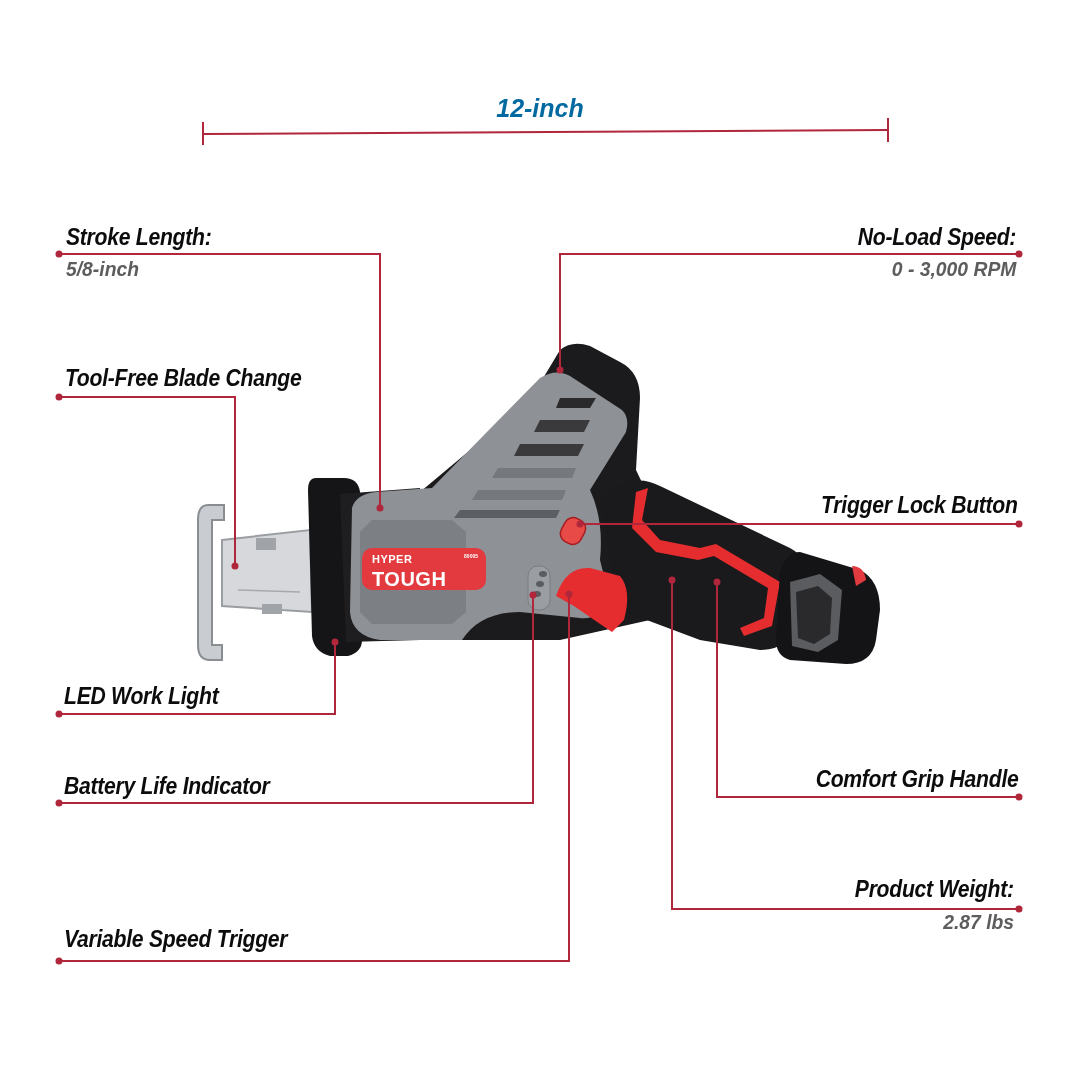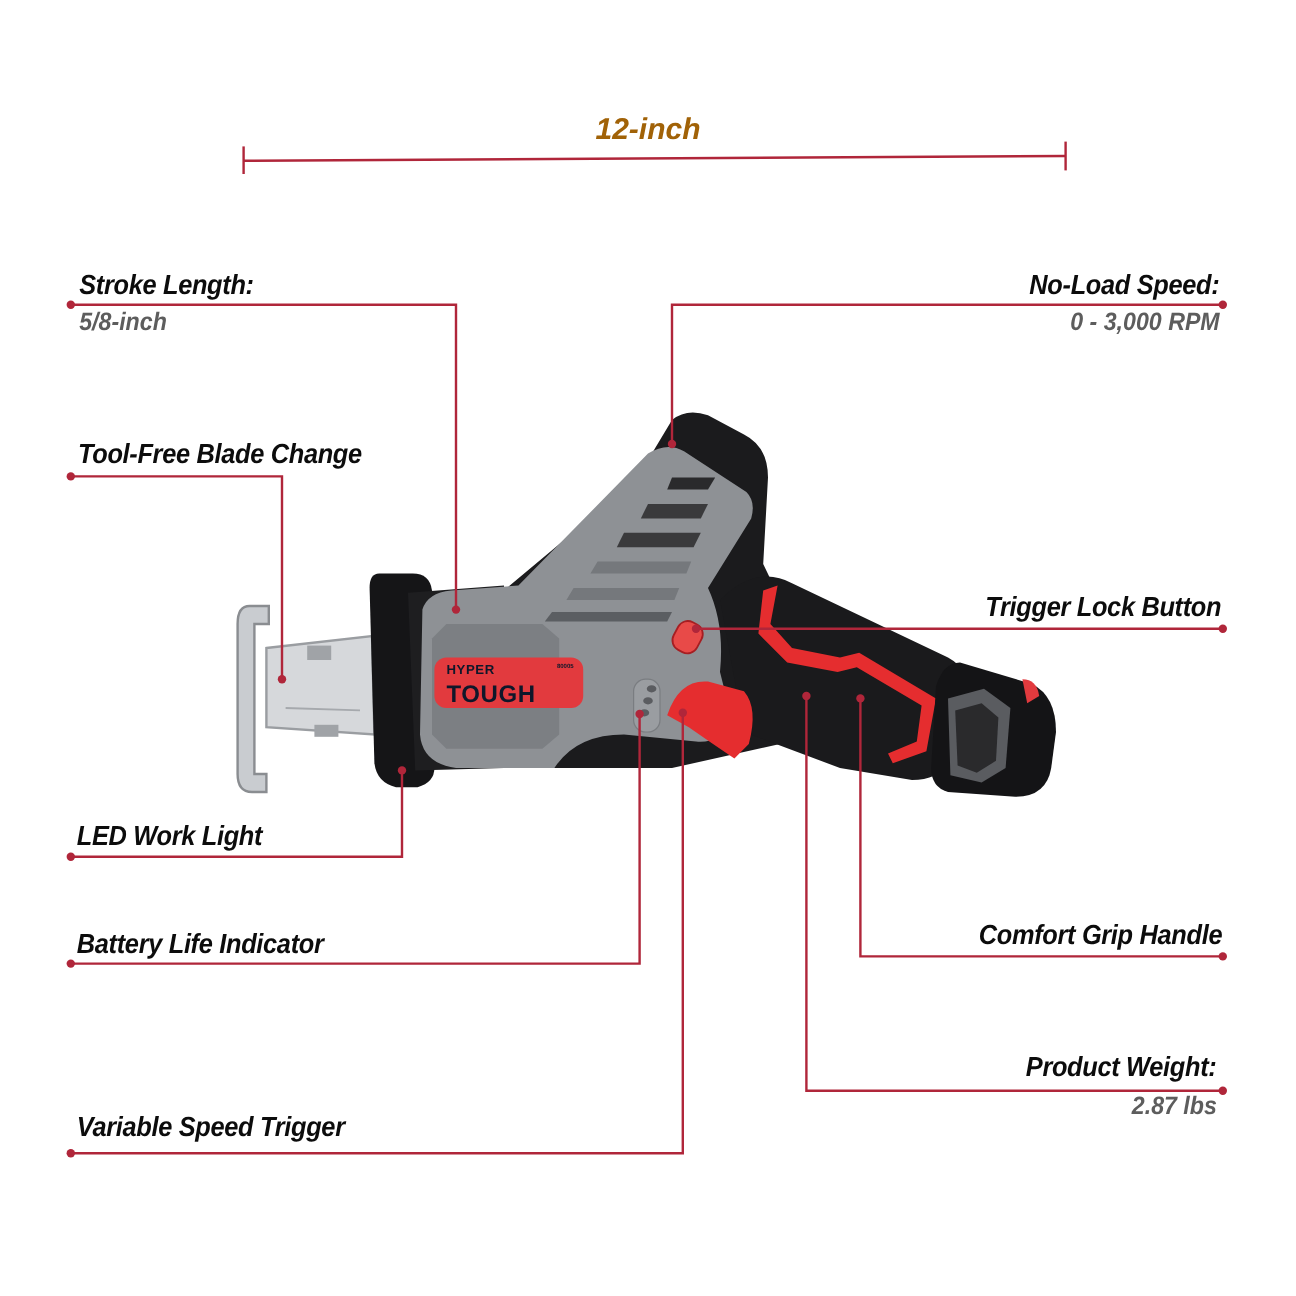--- a/index.html
+++ b/index.html
@@ -12,23 +12,23 @@
          transform:scaleX(0.92); white-space:nowrap; line-height:1; }
   .lbl.left { transform-origin:left center; }
   .lbl.right { transform-origin:right center; text-align:right; }
   .sub { position:absolute; font-family:"Liberation Sans", sans-serif; font-weight:bold;
          font-style:italic; color:#5d5d5d; font-size:21px; white-space:nowrap; line-height:1;
          transform:scaleX(0.92); }
   .sub.left { transform-origin:left center; }
   .sub.right { transform-origin:right center; text-align:right; }
   .dim-label { position:absolute; left:0; width:1080px; top:96px; text-align:center;
          font-family:"Liberation Sans", sans-serif; font-weight:bold; font-style:italic;
-         font-size:25px; color:#a16207; line-height:1; }
+         font-size:25px; color:#0369a1; line-height:1; }
   .logo { position:absolute; left:362px; top:548px; width:124px; height:42px; background:#e23a3e;
-          border-radius:10px; color:#0f172a; font-family:"Liberation Sans", sans-serif; font-weight:bold; }
+          border-radius:10px; color:#ffffff; font-family:"Liberation Sans", sans-serif; font-weight:bold; }
   .logo .l1 { position:absolute; left:10px; top:5px; font-size:11px; letter-spacing:0.5px; }
   .logo .l2 { position:absolute; left:10px; top:20px; font-size:20px; letter-spacing:0.5px; }
   .logo .model { position:absolute; right:8px; top:5px; font-size:5px; }
 </style>
 </head>
 <body>
 
 <div class="canvas">
 
   <div class="dim-label">12-inch</div>

